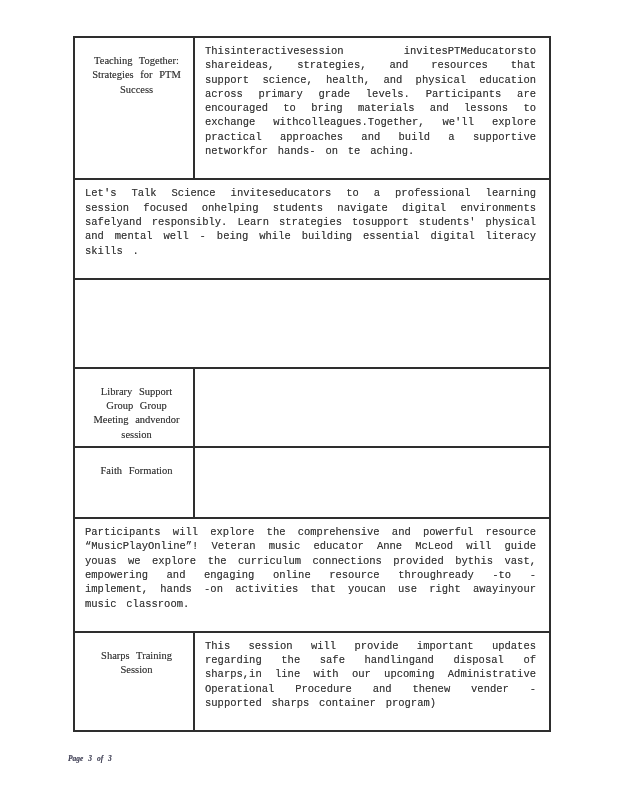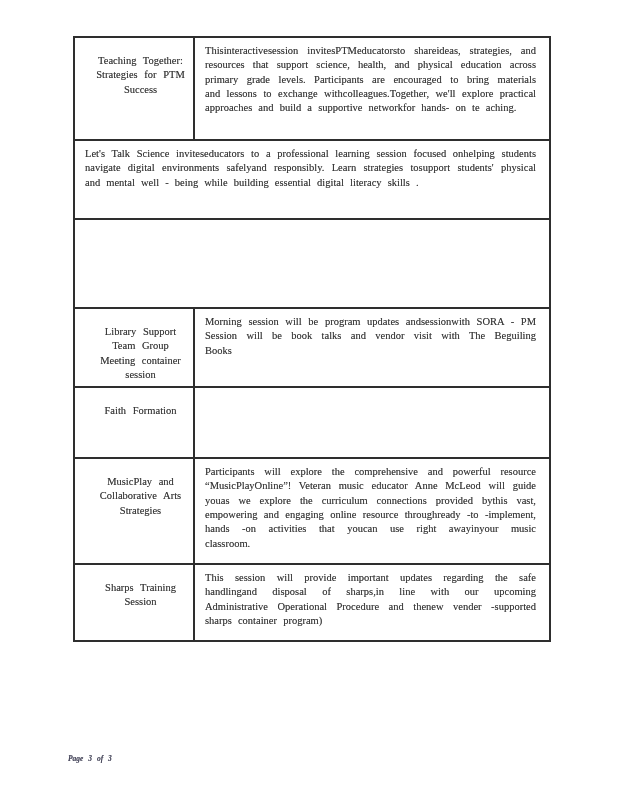--- a/index.html
+++ b/index.html
@@ -40,28 +40,29 @@
     color: #383838;
     font-size: 10.5px;
     line-height: 14.3px;
     text-shadow: 0 0 0.4px rgba(40,40,40,0.55);
   }
   .cell.title {
     flex: 0 0 120px;
     width: 120px;
     border-right: 2px solid #2e2e2e;
     text-align: center;
-    padding: 16px 7px 4px 20px;
+    padding: 16px 7px 4px 12px;
     word-spacing: 4px;
   }
   .cell.desc {
     flex: 1 1 auto;
     text-align: justify;
-    padding: 6px 13px 12px 10px;
+    padding: 6px 13px 20px 10px;
     word-spacing: 3.5px;
+    font-family: Liberation Mono, monospace;
   }
   .footer {
     position: absolute;
     left: 68px;
     top: 753px;
     font-style: italic;
     color: #4a4a5e;
     font-size: 7.5px;
     line-height: 11px;
     text-shadow: 0 0 0.3px rgba(74,74,94,0.5);
@@ -82,30 +83,28 @@
     </div>
 
     <div class="row">
       <div class="cell desc">Let's Talk Science inviteseducators to a professional learning session focused onhelping students navigate digital environments safelyand responsibly. Learn strategies tosupport students' physical and mental well - being while building essential digital literacy skills .</div>
     </div>
 
     <div class="row">
     </div>
 
     <div class="row">
-      <div class="cell title">Library Support Team Group Meeting container session</div>
-      <div class="cell desc">Morning session will be program updates andsessionwith SORA - PM Session will be book talks and vendor visit with The Beguiling Books</div>
+      <div class="cell title">Library Support Group Group Meeting andvendor session</div>
     </div>
 
     <div class="row">
       <div class="cell title">Faith Formation</div>
     </div>
 
     <div class="row">
-      <div class="cell title">MusicPlay and Collaborative Arts Strategies</div>
       <div class="cell desc">Participants will explore the comprehensive and powerful resource “MusicPlayOnline”! Veteran music educator Anne McLeod will guide youas we explore the curriculum connections provided bythis vast, empowering and engaging online resource throughready -to -implement, hands -on activities that youcan use right awayinyour music classroom.</div>
     </div>
 
     <div class="row">
       <div class="cell title">Sharps Training Session</div>
       <div class="cell desc">This session will provide important updates regarding the safe handlingand disposal of sharps,in line with our upcoming Administrative Operational Procedure and thenew vender -supported sharps container program)</div>
     </div>
 
   </div>
 

